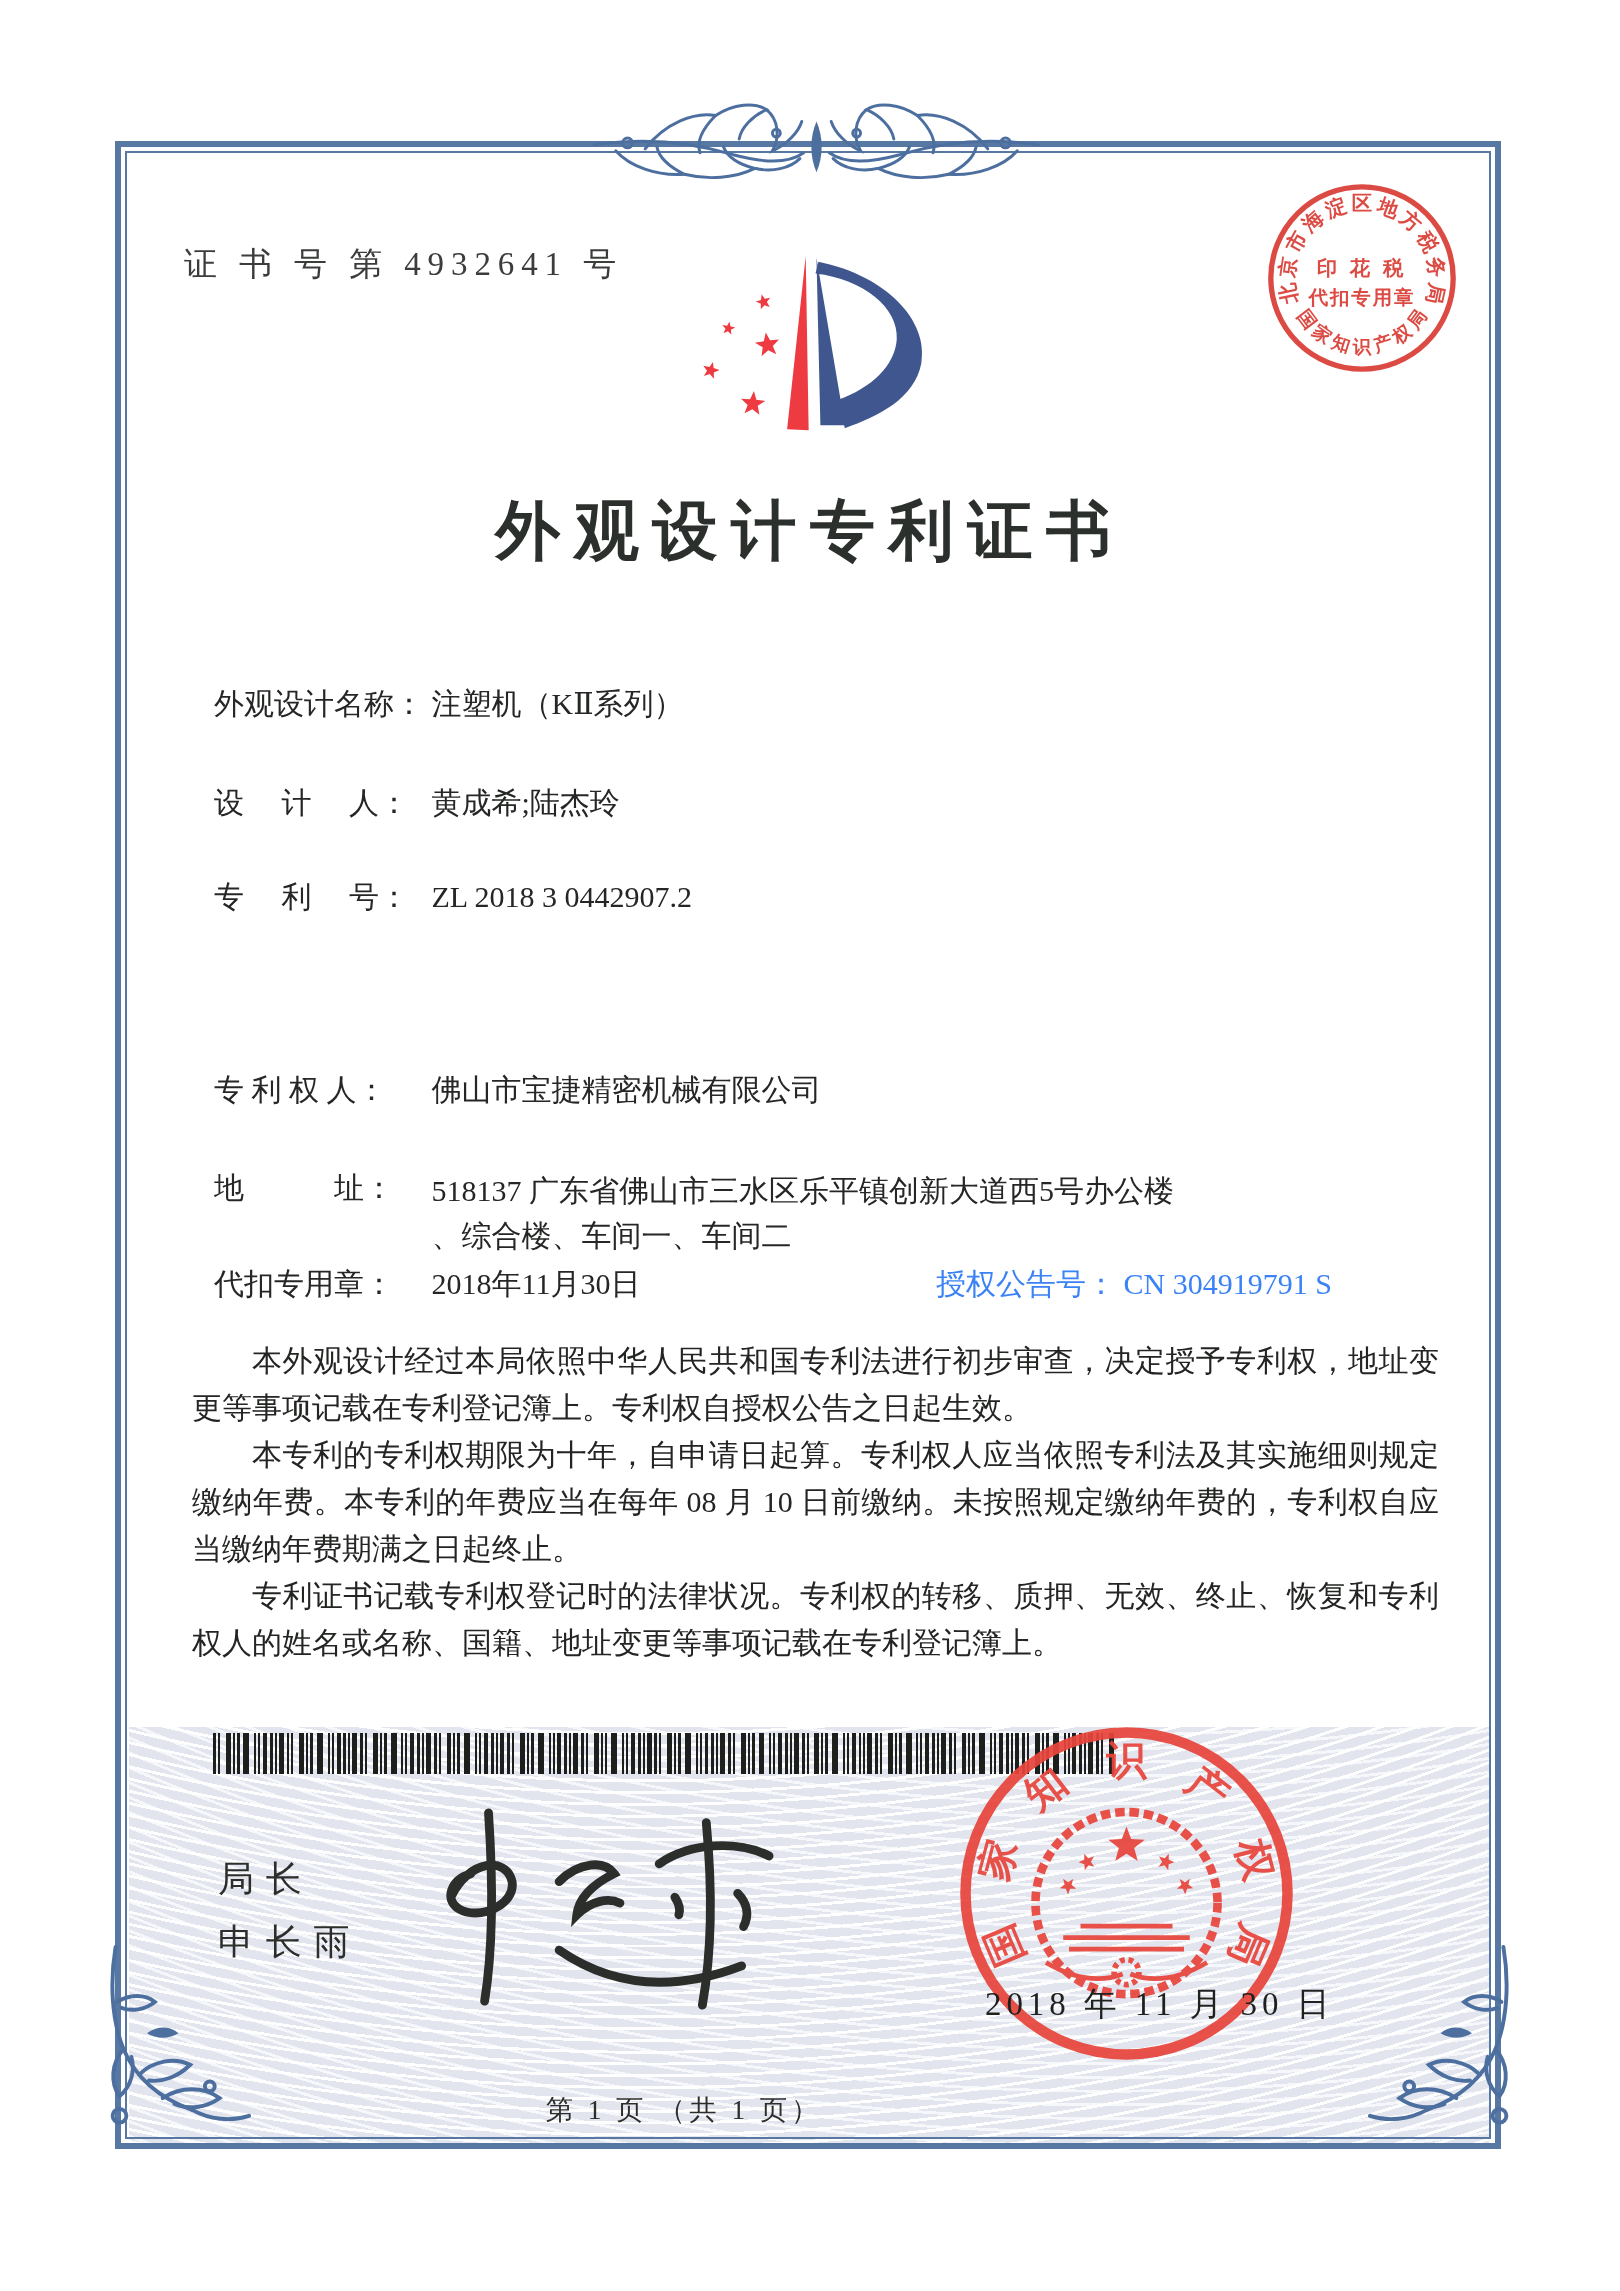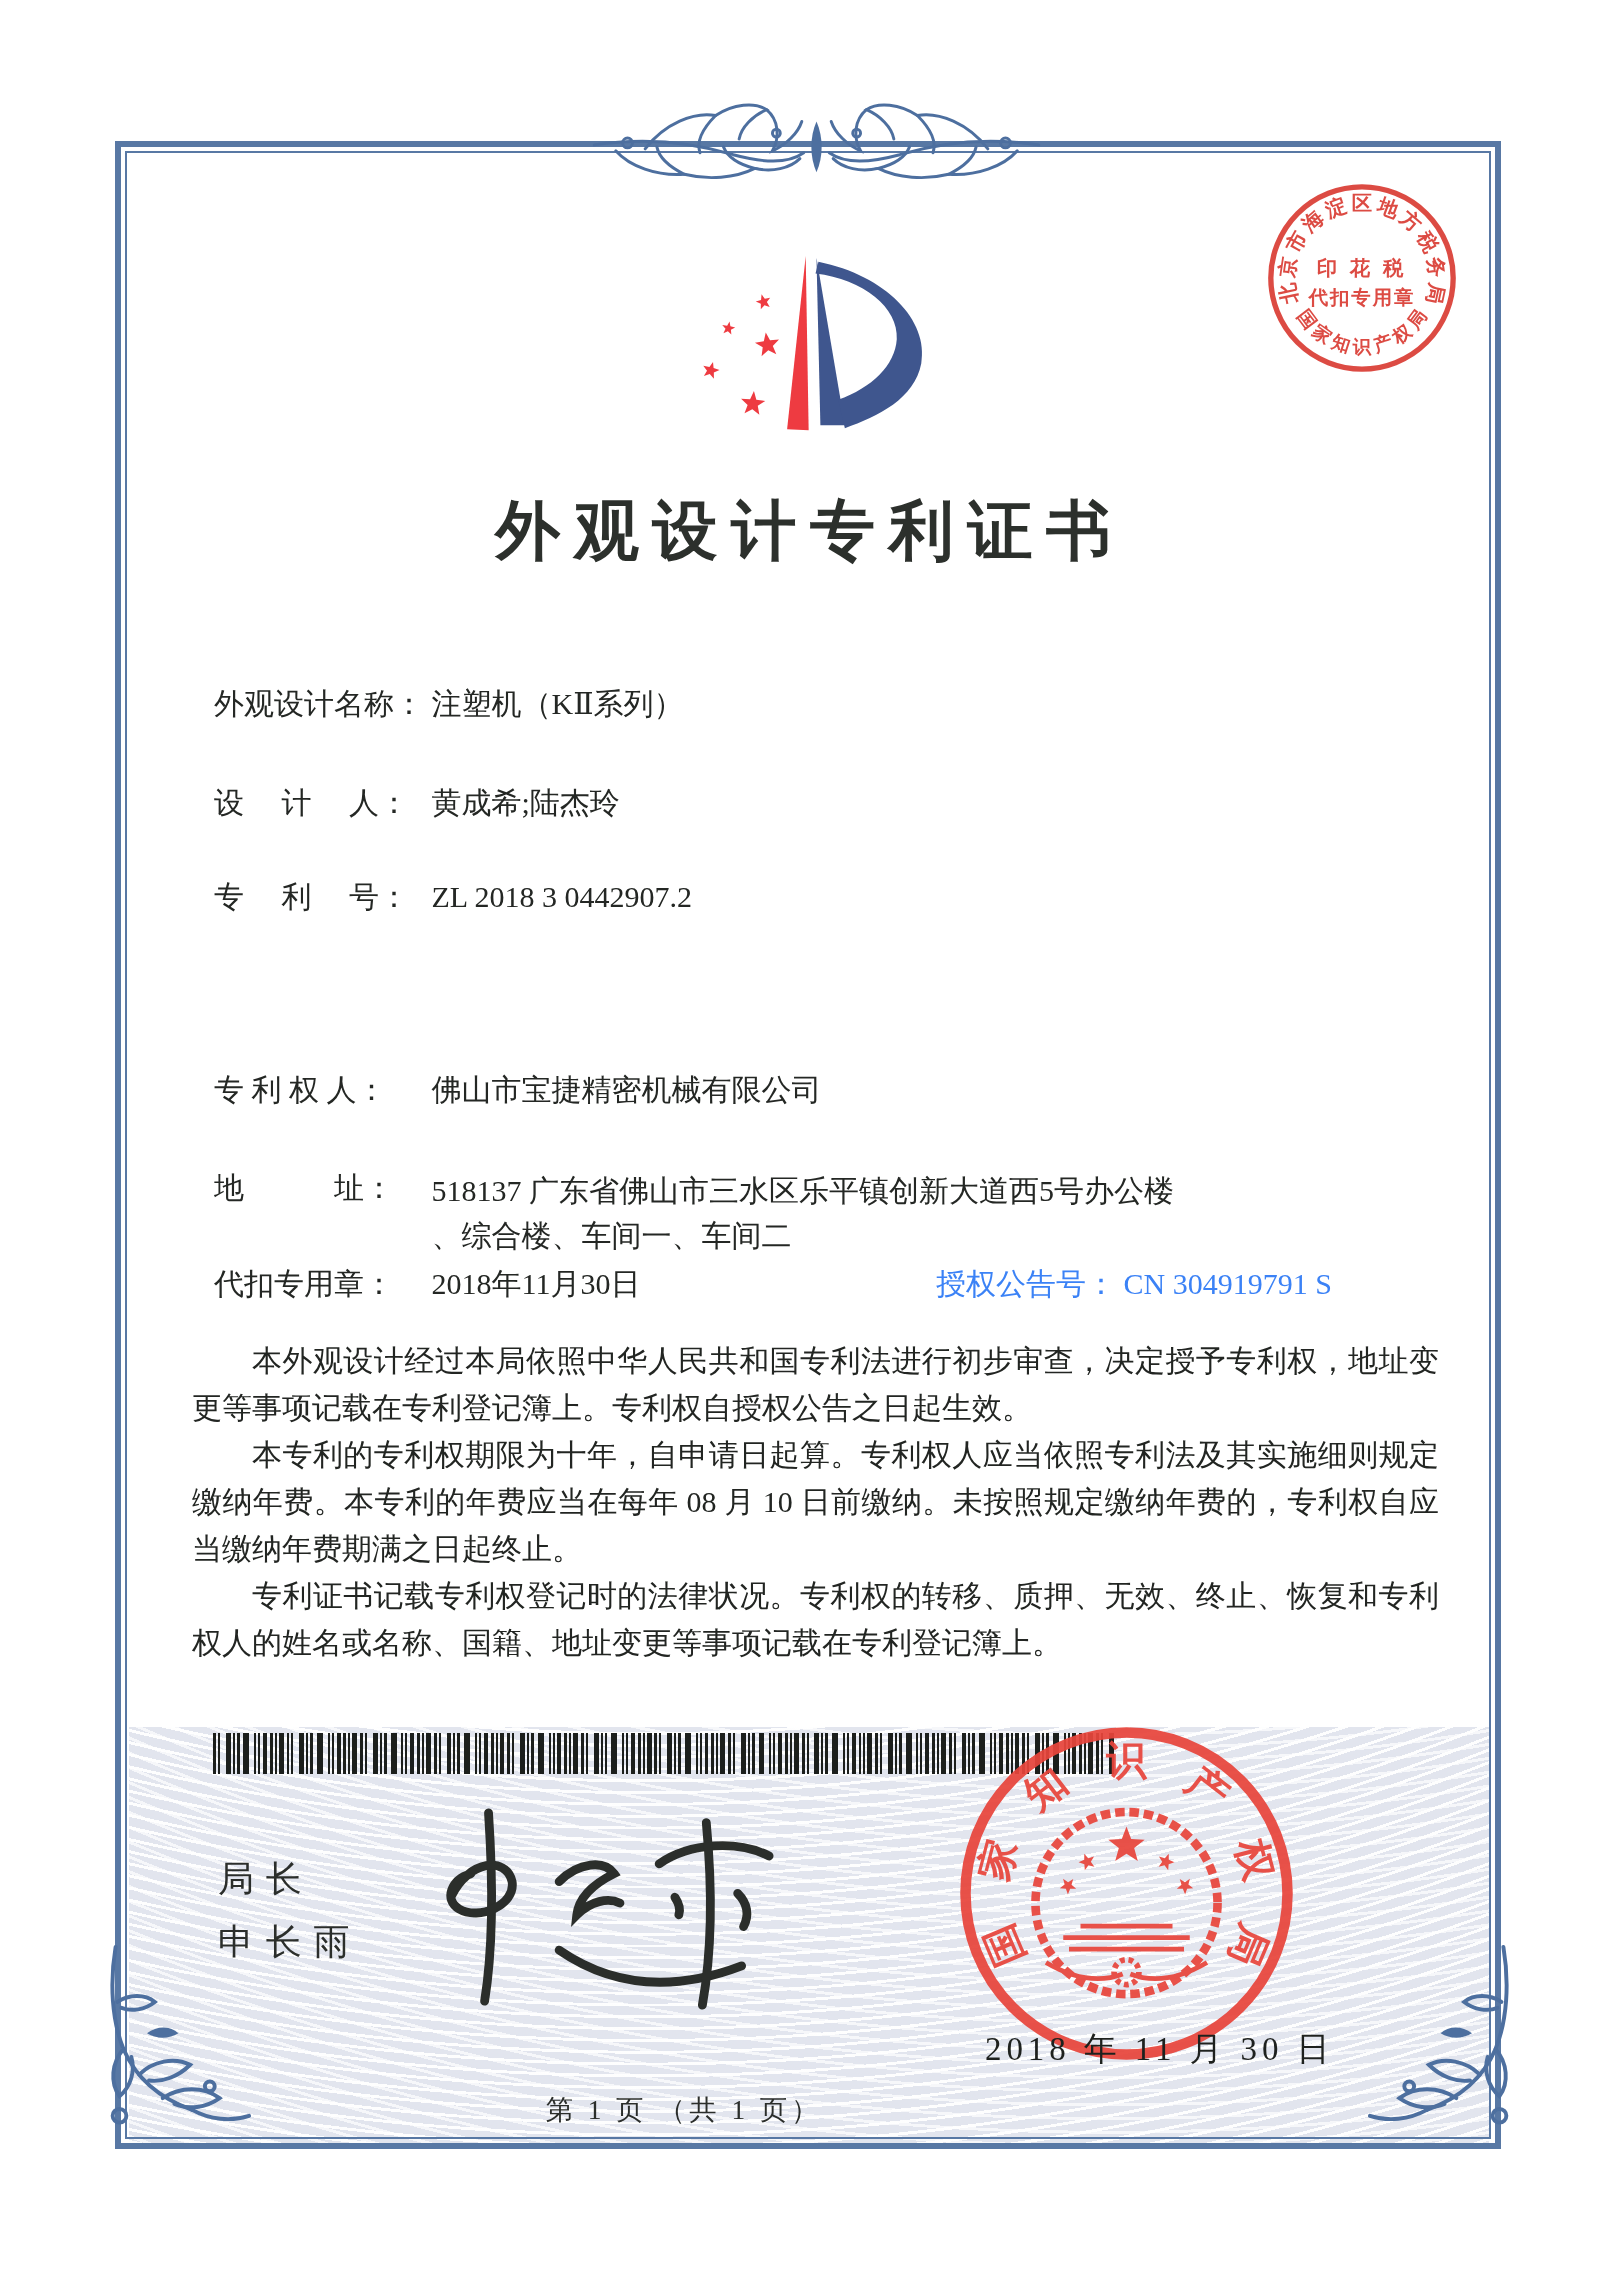--- a/index.html
+++ b/index.html
@@ -46,21 +46,21 @@
   .barcode .b{background:#1c1f1c;} .barcode .g{background:transparent;}
 
   
   .director-title{position:absolute;left:218px;top:1855px;font-size:36px;letter-spacing:11.8px;color:#2b2e2b;z-index:3;}
   .director-name{position:absolute;left:218px;top:1918px;font-size:36px;letter-spacing:11.8px;color:#2b2e2b;z-index:3;}
   .signature{position:absolute;left:412px;top:1803px;z-index:4;}
 
   
   .tax-stamp{position:absolute;left:1265px;top:181px;z-index:4;opacity:.92;}
   .main-seal{position:absolute;left:954px;top:1721px;z-index:4;opacity:.93;}
-  .seal-date{position:absolute;left:985px;top:1982px;font-size:33px;letter-spacing:4.9px;color:#1e211e;z-index:5;white-space:nowrap;margin-top:45px;}
+  .seal-date{position:absolute;left:985px;top:1982px;font-size:33px;letter-spacing:4.9px;color:#1e211e;z-index:5;white-space:nowrap;}
 
   
   .footer{position:absolute;left:488px;top:2092px;width:392px;text-align:center;font-size:27.4px;
     letter-spacing:3.9px;color:#2b2e2b;z-index:3;}
 </style>
 </head>
 <body>
 
 <div id="page">
 
@@ -109,20 +109,21 @@
       <path d="M46,134 C60,120 82,116 98,124 C86,136 70,142 56,140"></path>
       <path d="M70,158 C88,146 112,146 128,158 C114,168 96,170 82,164"></path>
       <path d="M100,170 C118,180 140,182 158,176"></path>
       <path d="M24,60 C36,52 52,52 62,60 C52,68 38,70 28,66"></path>
       <circle cx="26" cy="176" r="7"></circle>
       <circle cx="118" cy="146" r="5"></circle>
       <path d="M54,92 C64,84 78,84 86,92 C76,98 64,98 54,92 Z" fill="#4d6f9f" stroke="none"></path>
     </g>
   </svg>
 
+  <div class="cert-no">证 书 号 第 4932641 号</div>
 
   <svg id="logo" style="position:absolute;left:698px;top:250px;z-index:3;" width="235" height="191" viewBox="0 0 240 195">
     <polygon points="110,6 91,183 113,184" fill="#ee3b41"></polygon>
     <polygon points="121,8 150,179 125,179" fill="#3f568e"></polygon>
     <path d="M123,12 C192,26 236,72 228,116 C221,152 184,170 150,182 L143,153
              C178,140 201,118 203,91 C205,59 169,30 120,24 Z" fill="#3f568e"></path>
   <polygon points="67.0,45.0 65.0,50.3 59.4,50.5 63.8,54.0 62.3,59.5 67.0,56.4 71.7,59.5 70.2,54.0 74.6,50.5 69.0,50.3" fill="#ee3b41" transform="rotate(-15 67 53)"></polygon>
       <polygon points="31.0,73.0 29.3,77.6 24.3,77.8 28.2,80.9 26.9,85.7 31.0,82.9 35.1,85.7 33.8,80.9 37.7,77.8 32.7,77.6" fill="#ee3b41" transform="rotate(10 31 80)"></polygon>
       <polygon points="71.0,84.0 67.8,92.6 58.6,93.0 65.8,98.7 63.4,107.5 71.0,102.5 78.6,107.5 76.2,98.7 83.4,93.0 74.2,92.6" fill="#ee3b41" transform="rotate(-8 71 97)"></polygon>
       <polygon points="13.0,114.0 10.8,119.9 4.4,120.2 9.4,124.2 7.7,130.3 13.0,126.8 18.3,130.3 16.6,124.2 21.6,120.2 15.2,119.9" fill="#ee3b41" transform="rotate(15 13 123)"></polygon>

